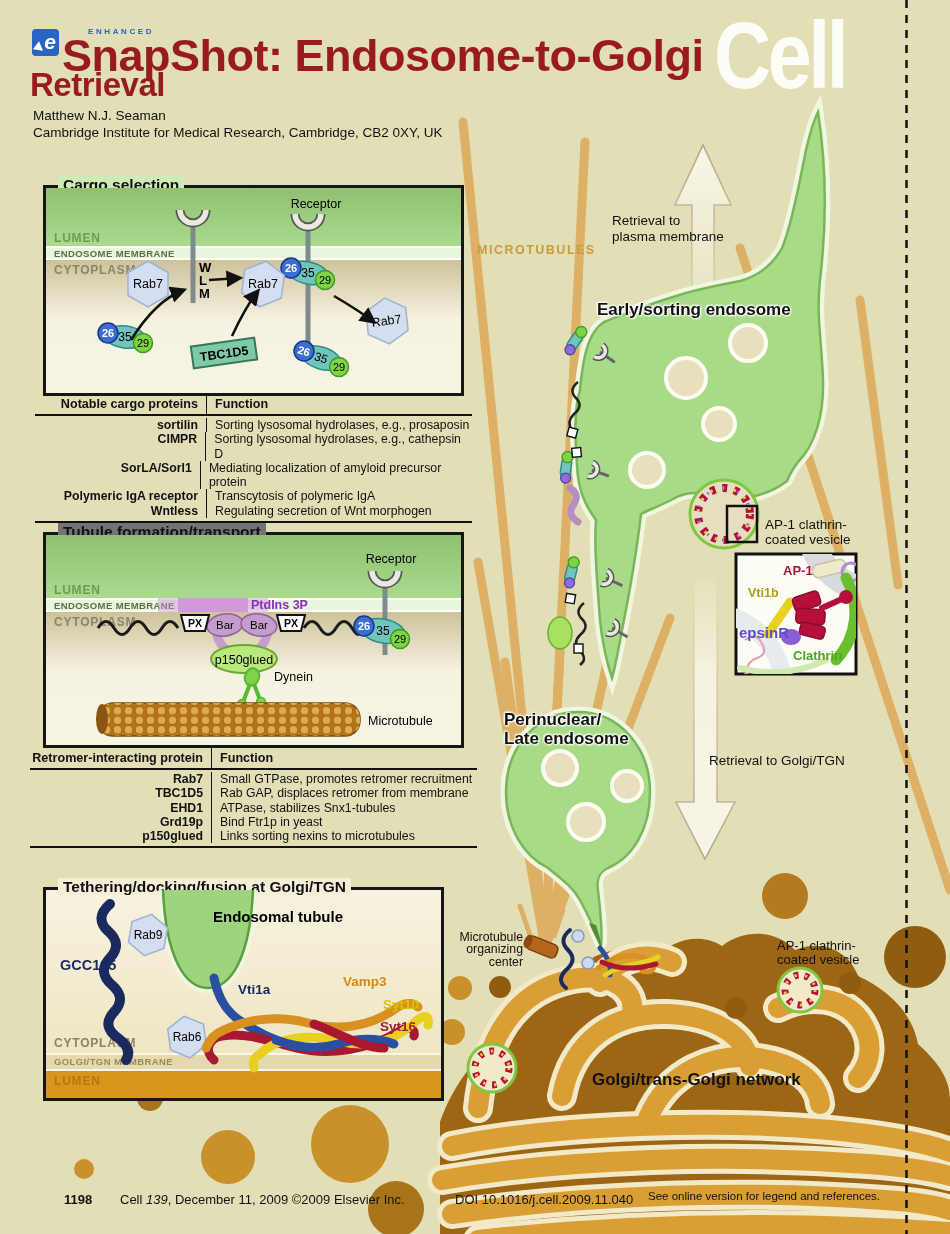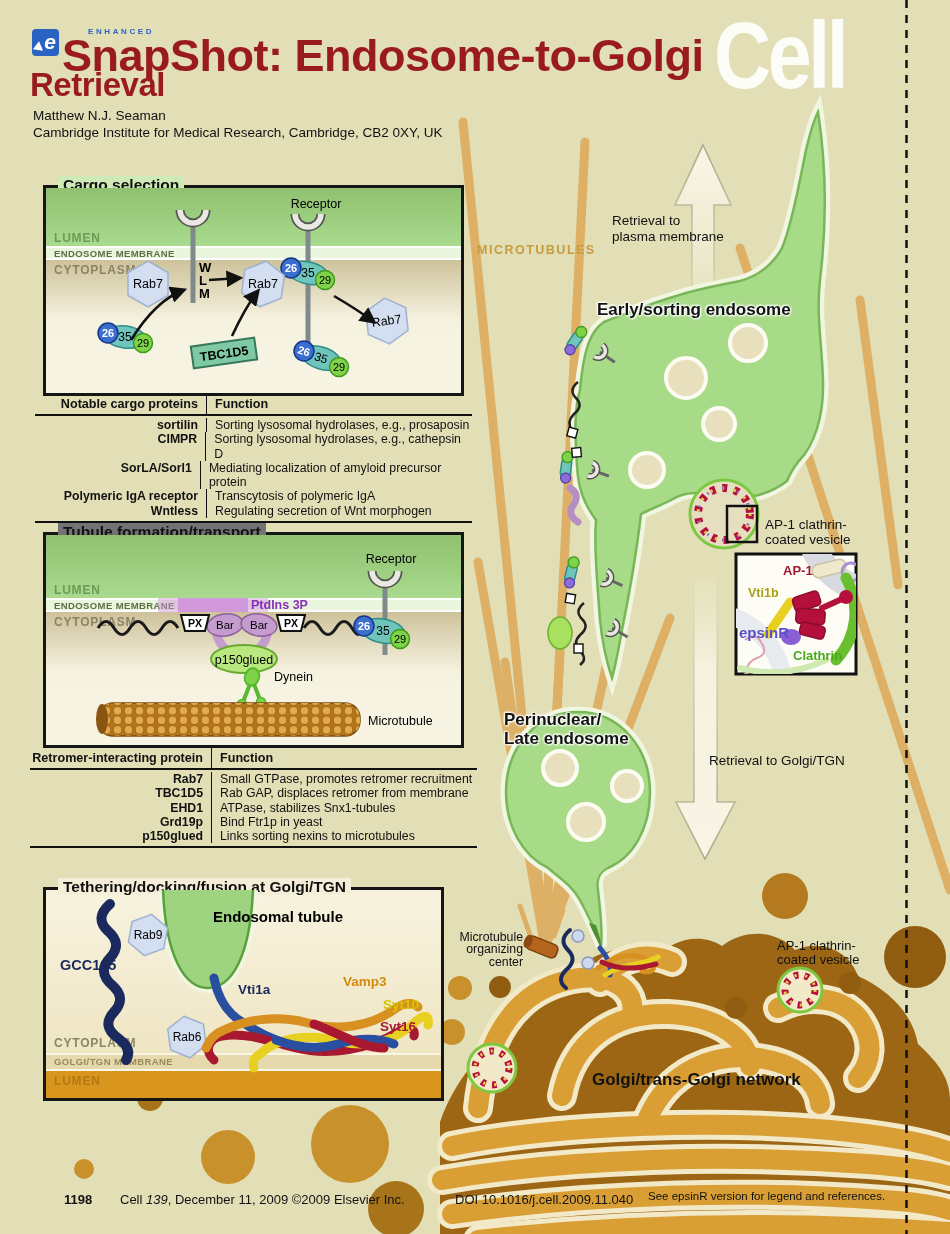--- a/index.html
+++ b/index.html
@@ -548,15 +548,15 @@
       <text x="337" y="119" font-size="13.5" font-weight="bold" fill="#d8c400">Syt10</text>
       <text x="334" y="141" font-size="13.5" font-weight="bold" fill="#a81830">Syt16</text>
     </svg>
   </div>
 
   <div class="footer lbl" style="left:64px;font-weight:bold;">1198</div>
   <div class="footer lbl" style="left:120px;">
     <span>Cell </span><span style="font-style:italic;">139</span><span>, December 11, 2009 ©2009 Elsevier Inc.</span>
   </div>
   <div class="footer lbl" style="left:455px;">DOI 10.1016/j.cell.2009.11.040</div>
-  <div class="footer lbl" style="left:648px;top:1190px;font-size:11.5px;">See epsinR version for legend and references.</div>
+  <div class="footer lbl" style="left:648px;top:1190px;font-size:11.5px;">See online version for legend and references.</div>
 
 </div>
 
 </body></html>

